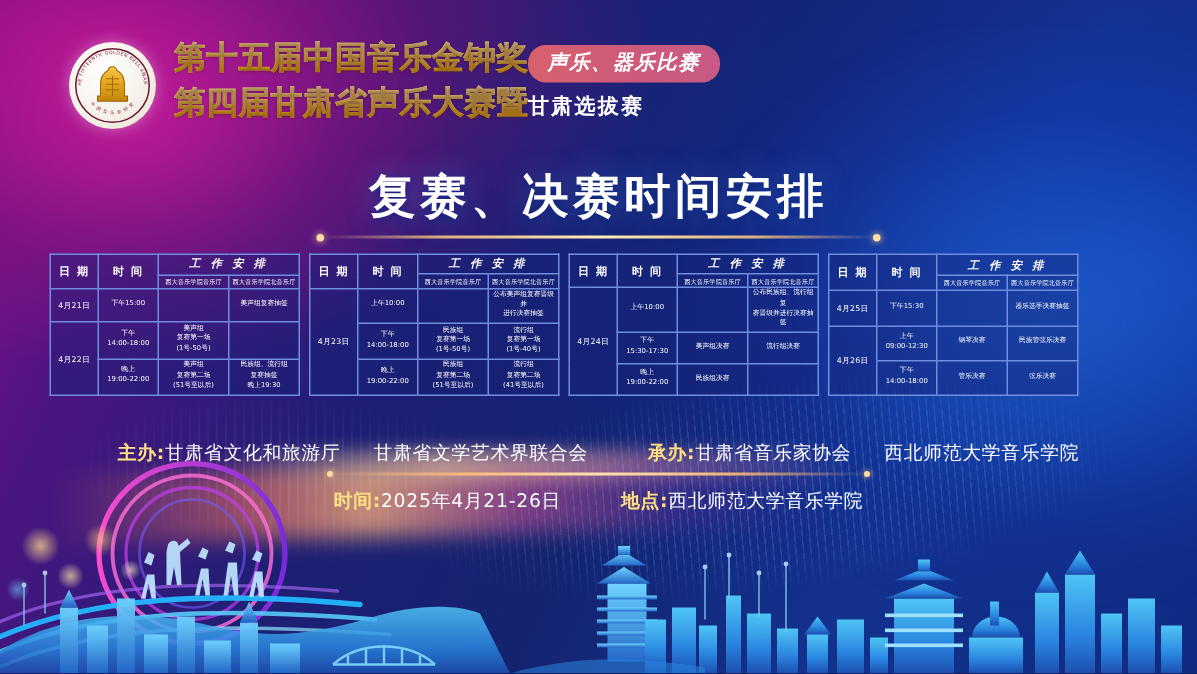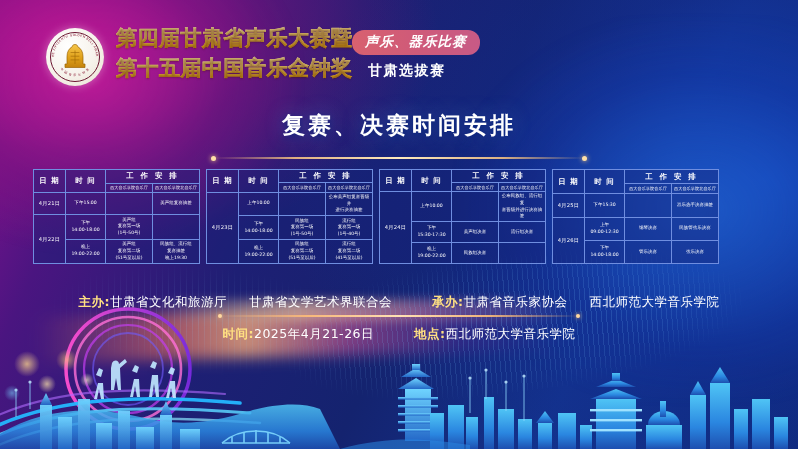--- a/index.html
+++ b/index.html
@@ -88,31 +88,31 @@
   .badge-col { position:absolute; left:352px; top:4px; }
   .pill {
     display:inline-block; padding:3px 13px 4px; border-radius:12px;
     background:linear-gradient(90deg,#d8616f 0%,#cf5a79 50%,#c75a86 100%);
     color:#ffffff; font-size:13.5px; font-weight:bold; letter-spacing:1px;
     white-space:nowrap;
     font-family:"DejaVu Sans","Liberation Sans",sans-serif;
     font-style:italic;
   }
   .sub-select {
-    margin-top:7px; margin-left:16px;
+    margin-top:7px; margin-left:0;
     color:#ffffff; font-size:14px; font-weight:bold; letter-spacing:1.5px;
     white-space:nowrap;
     font-family:"DejaVu Sans","Liberation Sans",sans-serif;
   }
 
   
   .headline-wrap { position:absolute; left:0; top:110px; width:798px; text-align:center; }
   .headline {
     display:inline-block;
-    color:#ffffff; font-size:23px; font-weight:bold; letter-spacing:3px;
+    color:#ffffff; font-size:31px; font-weight:bold; letter-spacing:3px;
     text-shadow:0 2px 7px rgba(0,30,120,.8), 0 0 20px rgba(120,180,255,.35);
     font-family:"DejaVu Sans","Liberation Sans",sans-serif;
   }
   .headline-rule {
     position:absolute; left:50%; transform:translateX(-50%);
     top:47px; width:372px; height:2px;
     background:linear-gradient(90deg, rgba(255,190,110,0) 0%, rgba(255,200,130,.85) 22%, rgba(255,235,190,1) 50%, rgba(255,200,130,.85) 78%, rgba(255,190,110,0) 100%);
   }
   .headline-rule::before, .headline-rule::after {
     content:""; position:absolute; top:-1.5px; width:5px; height:5px;
@@ -128,21 +128,21 @@
     background:rgba(22,34,120,.42);
     table-layout:fixed;
   }
   .sched-table td, .sched-table th {
     border:0.8px solid #6f8ee0;
     color:#ffffff; text-align:center; vertical-align:middle;
     padding:1px 1px;
     font-family:"DejaVu Sans","Liberation Sans",sans-serif;
   }
   .th-main { font-size:7.4px; font-weight:bold; letter-spacing:1px; }
-  .th-span { font-size:7.4px; font-weight:bold; letter-spacing:2.2px; }
+  .th-span { font-size:7.4px; font-weight:bold; letter-spacing:2.2px;font-style:italic; }
   .th-sub  { font-size:4.1px; font-weight:normal; letter-spacing:.1px; color:#dfe8ff; }
   .td-date { font-size:5.2px; font-weight:normal; letter-spacing:.2px; }
   .td-time { font-size:4.6px; line-height:1.5; }
   .td-act  { font-size:4.5px; line-height:1.5; }
   .cell-lines span { display:block; }
 
   
   .c-date { width:32px; }
   .c-time { width:40px; }
   .c-a    { width:47px; }
@@ -210,22 +210,22 @@
             <stop offset="55%" stop-color="#e0a21c"></stop>
             <stop offset="100%" stop-color="#c4820c"></stop>
           </linearGradient>
         </defs>
         <path d="M13 1.5 C11.2 1.5 10.2 2.6 10.2 3.8 C7 5.4 5 8.8 5 13.6 L5 21 L3 21 L3 24.5 L23 24.5 L23 21 L21 21 L21 13.6 C21 8.8 19 5.4 15.8 3.8 C15.8 2.6 14.8 1.5 13 1.5 Z" fill="url(#bellg)" stroke="#9c6405" stroke-width="0.7"></path>
         <path d="M8.6 9.5 L17.4 9.5 M8.6 13.2 L17.4 13.2 M8.6 16.9 L17.4 16.9 M13 7.5 L13 21" stroke="#9c6405" stroke-width="0.6" fill="none"></path>
       </svg>
     </div>
 
     <div class="title-block">
+      <div class="title-line">第十五届中国音乐金钟奖</div>
       <div class="title-line">第四届甘肃省声乐大赛暨</div>
-      <div class="title-line">第十五届中国音乐金钟奖</div>
     </div>
 
     <div class="badge-col">
       <div class="pill">声乐、器乐比赛</div>
       <div class="sub-select">甘肃选拔赛</div>
     </div>
   </div>
 
   <div class="headline-wrap">
     <div class="headline">复赛、决赛时间安排</div>

